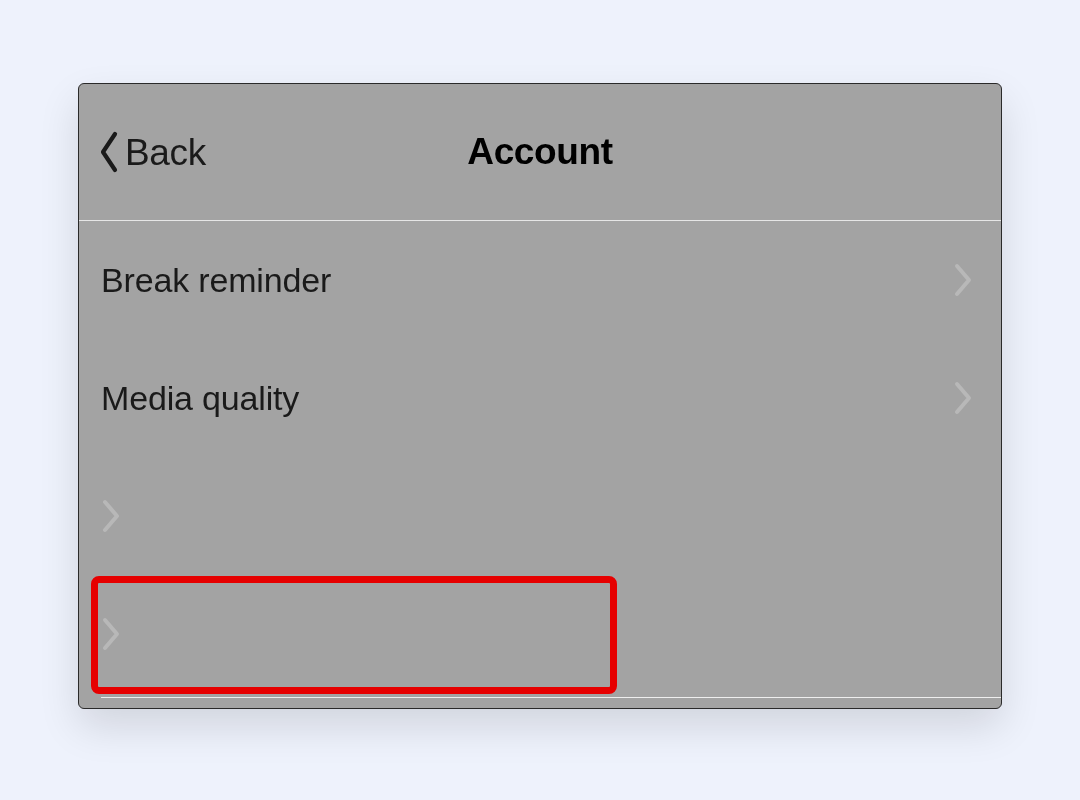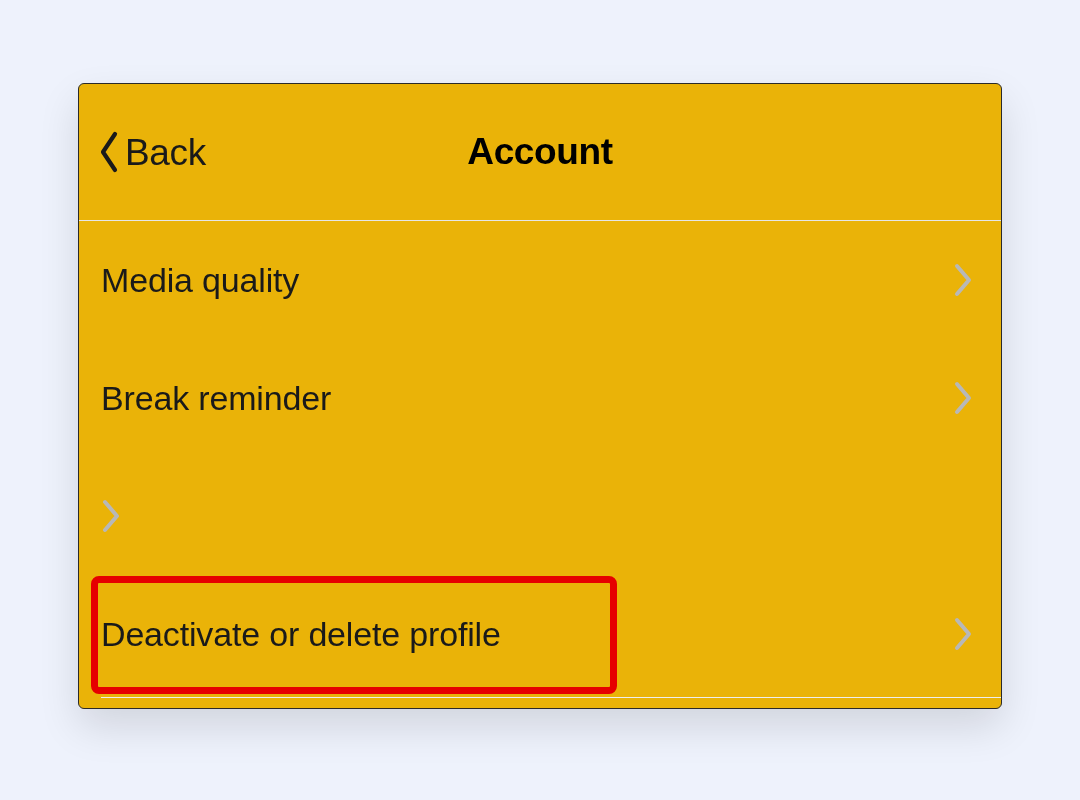--- a/index.html
+++ b/index.html
@@ -14,21 +14,21 @@
       font-family: -apple-system, BlinkMacSystemFont, "Segoe UI", Helvetica, Arial, sans-serif;
       position: relative;
       overflow: hidden;
     }
     .panel {
       position: absolute;
       left: 78px;
       top: 83px;
       width: 924px;
       height: 626px;
-      background: #eab308;
+      background: #a3a3a3;
       border: 1px solid #2a2a2a;
       border-radius: 6px;
       box-shadow: 0 18px 40px rgba(0,0,0,0.12);
       overflow: hidden;
     }
     .header {
       position: relative;
       height: 137px;
       border-bottom: 1px solid #e6e6e6;
       display: flex;
@@ -117,44 +117,43 @@
           <polyline points="20,4 8,22 20,40" fill="none" stroke="#1a1a1a" stroke-width="4.2" stroke-linecap="round" stroke-linejoin="round"></polyline>
         </svg>
       </span>
       <span class="back-label">Back</span>
     </div>
     <div class="page-title">Account</div>
   </div>
 
   <div class="list">
     <div class="row">
-      <span class="row-label">Media quality</span>
+      <span class="row-label">Break reminder</span>
       <span class="chevron-right">
         <svg viewBox="0 0 22 36" width="22" height="36">
           <polyline points="4,4 16,18 4,32" fill="none" stroke="currentColor" stroke-width="4" stroke-linecap="round" stroke-linejoin="round"></polyline>
         </svg>
       </span>
     </div>
     <div class="row">
-      <span class="row-label">Break reminder</span>
+      <span class="row-label">Media quality</span>
       <span class="chevron-right">
         <svg viewBox="0 0 22 36" width="22" height="36">
           <polyline points="4,4 16,18 4,32" fill="none" stroke="currentColor" stroke-width="4" stroke-linecap="round" stroke-linejoin="round"></polyline>
         </svg>
       </span>
     </div>
     <div class="row">
       <span class="chevron-right">
         <svg viewBox="0 0 22 36" width="22" height="36">
           <polyline points="4,4 16,18 4,32" fill="none" stroke="currentColor" stroke-width="4" stroke-linecap="round" stroke-linejoin="round"></polyline>
         </svg>
       </span>
     </div>
     <div class="row">
-      <span class="row-label">Deactivate or delete profile</span>
       <span class="chevron-right">
         <svg viewBox="0 0 22 36" width="22" height="36">
           <polyline points="4,4 16,18 4,32" fill="none" stroke="currentColor" stroke-width="4" stroke-linecap="round" stroke-linejoin="round"></polyline>
         </svg>
       </span>
     </div>
   </div>
 
   <div class="list-separator"></div>
 

